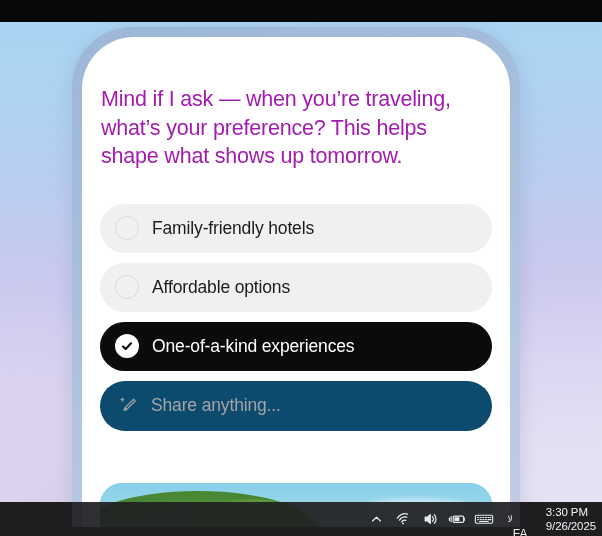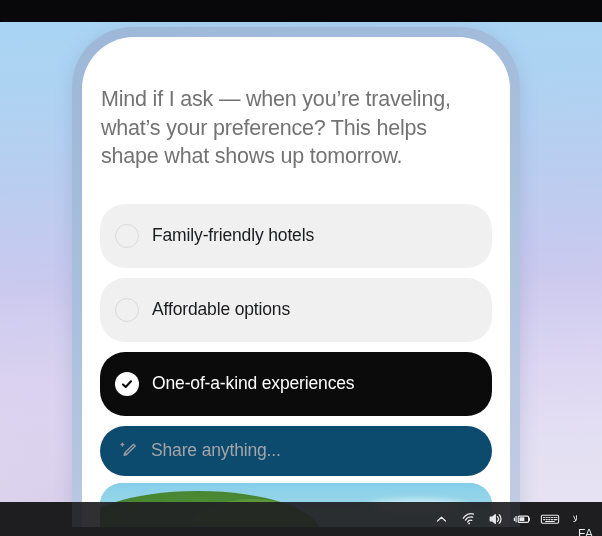--- a/index.html
+++ b/index.html
@@ -64,32 +64,32 @@
     z-index:6;
   }
 
   .content { padding:48px 18px 0 18px; }
 
   
   .prompt {
     font-size:21.5px;
     line-height:28.5px;
     letter-spacing:-0.2px;
-    color:#737373;
+    color:#a21caf;
     font-weight:500;
     padding:0 1px;
     max-width:374px;
   }
 
   
   .options { margin-top:33px; display:flex; flex-direction:column; gap:10px; }
 
   .option {
     position:relative;
-    height:64px;
+    height:49px;
     border-radius:25px;
     background:#f0f0f1;
     display:flex;
     align-items:center;
     padding-left:15px;
     cursor:pointer;
   }
   .option.selected { background:#0b0b0c; }
 
   .radio {
@@ -301,17 +301,21 @@
           <path d="M3.6 7.6 H4.7 M6.2 7.6 H7.3 M8.8 7.6 H9.9 M11.4 7.6 H12.5 M14.0 7.6 H16.9" stroke-linecap="round"></path>
           <path d="M5.6 9.5 H14.2" stroke-linecap="round"></path>
         </svg>
       </div>
 
       <div class="lang">
         <span class="l1">لا</span>
         <span class="l2">FA</span>
       </div>
 
+      <div class="clock">
+        <span class="t">3:30 PM</span>
+        <span class="d">9/26/2025</span>
+      </div>
 
     </div>
   </div>
 
 </div>
 
 </body></html>

